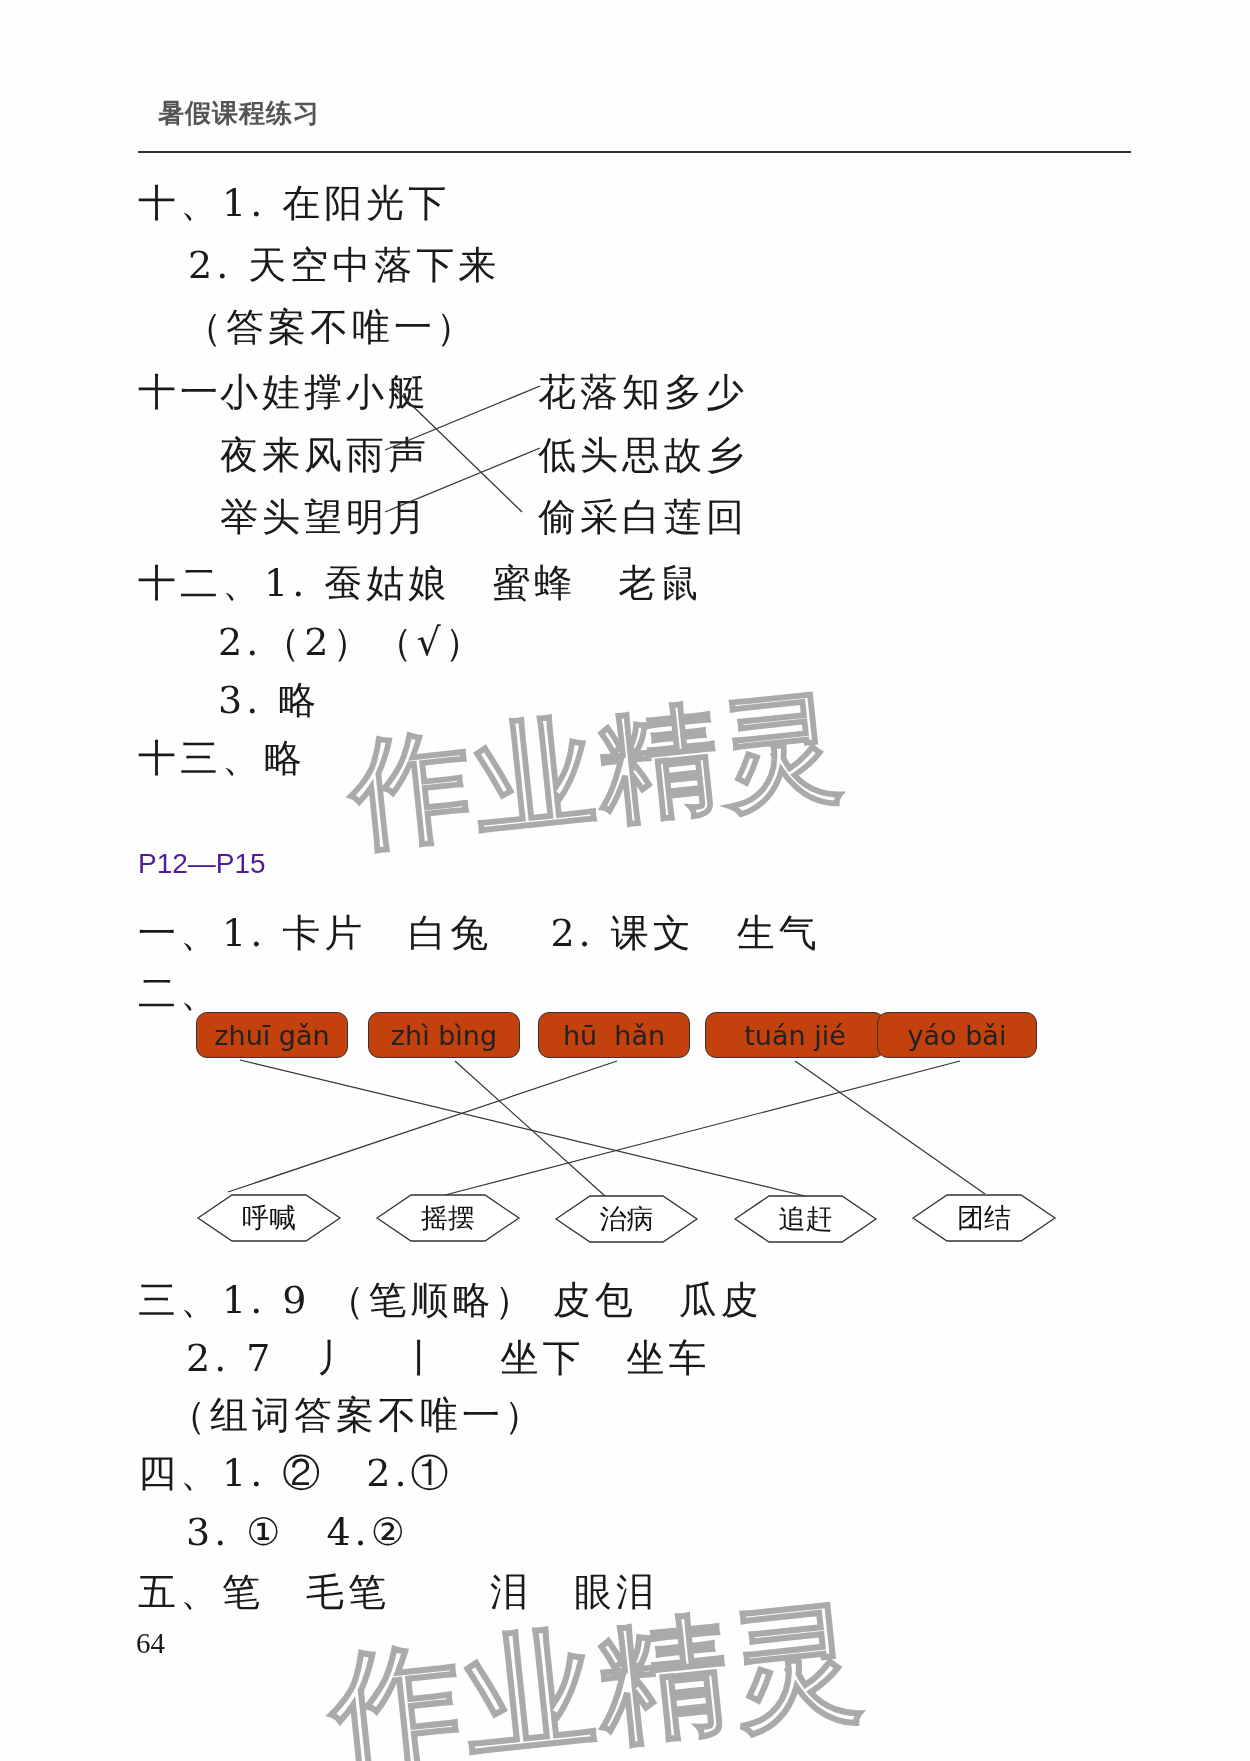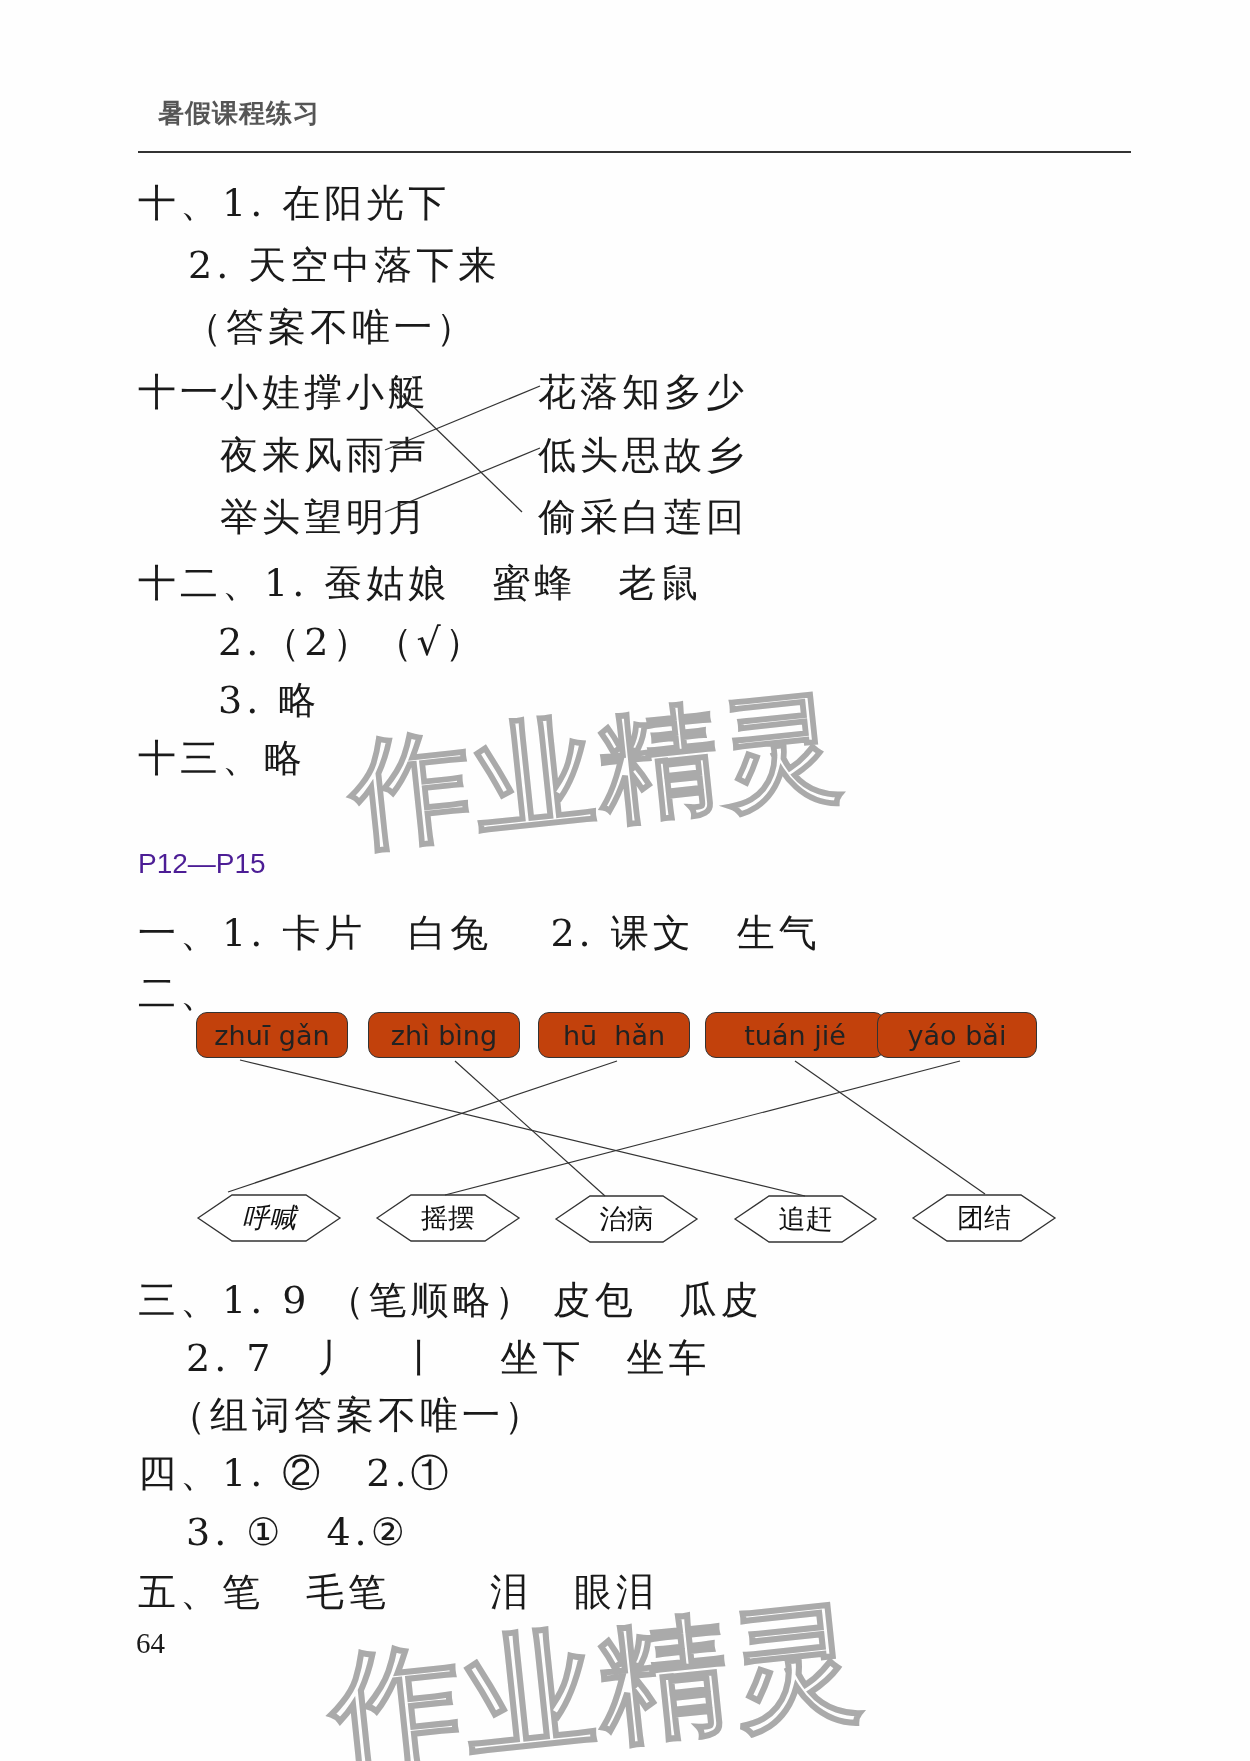--- a/index.html
+++ b/index.html
@@ -73,21 +73,21 @@
 
   <g stroke="#333" stroke-width="1.2" fill="none">
     <line x1="240" y1="1060" x2="805" y2="1196"></line>
     <line x1="455" y1="1061" x2="605" y2="1196"></line>
     <line x1="617" y1="1061" x2="228" y2="1192"></line>
     <line x1="795" y1="1061" x2="985" y2="1194"></line>
     <line x1="960" y1="1061" x2="445" y2="1195"></line>
   </g>
 </svg>
 
-<div class="hex-label" style="left:198px;top:1195px;width:142px;height:46px;font-style:italic;">呼喊</div>
+<div class="hex-label" style="left:198px;top:1195px;width:142px;height:46px;">呼喊</div>
 <div class="hex-label" style="left:377px;top:1195px;width:142px;height:46px;">摇摆</div>
 <div class="hex-label" style="left:556px;top:1196px;width:141px;height:46px;">治病</div>
 <div class="hex-label" style="left:735px;top:1196px;width:141px;height:46px;">追赶</div>
 <div class="hex-label" style="left:913px;top:1195px;width:142px;height:46px;">团结</div>
 
 <div class="abs line" style="left:138px;top:1275px;">三、1. 9 （笔顺略） 皮包　瓜皮</div>
 <div class="abs line" style="left:186px;top:1333px;">2. 7　丿　丨　 坐下　坐车</div>
 <div class="abs line" style="left:168px;top:1390px;text-align:right;">（组词答案不唯一）</div>
 
 <div class="abs line" style="left:138px;top:1448px;">四、1. ②　2.①</div>

